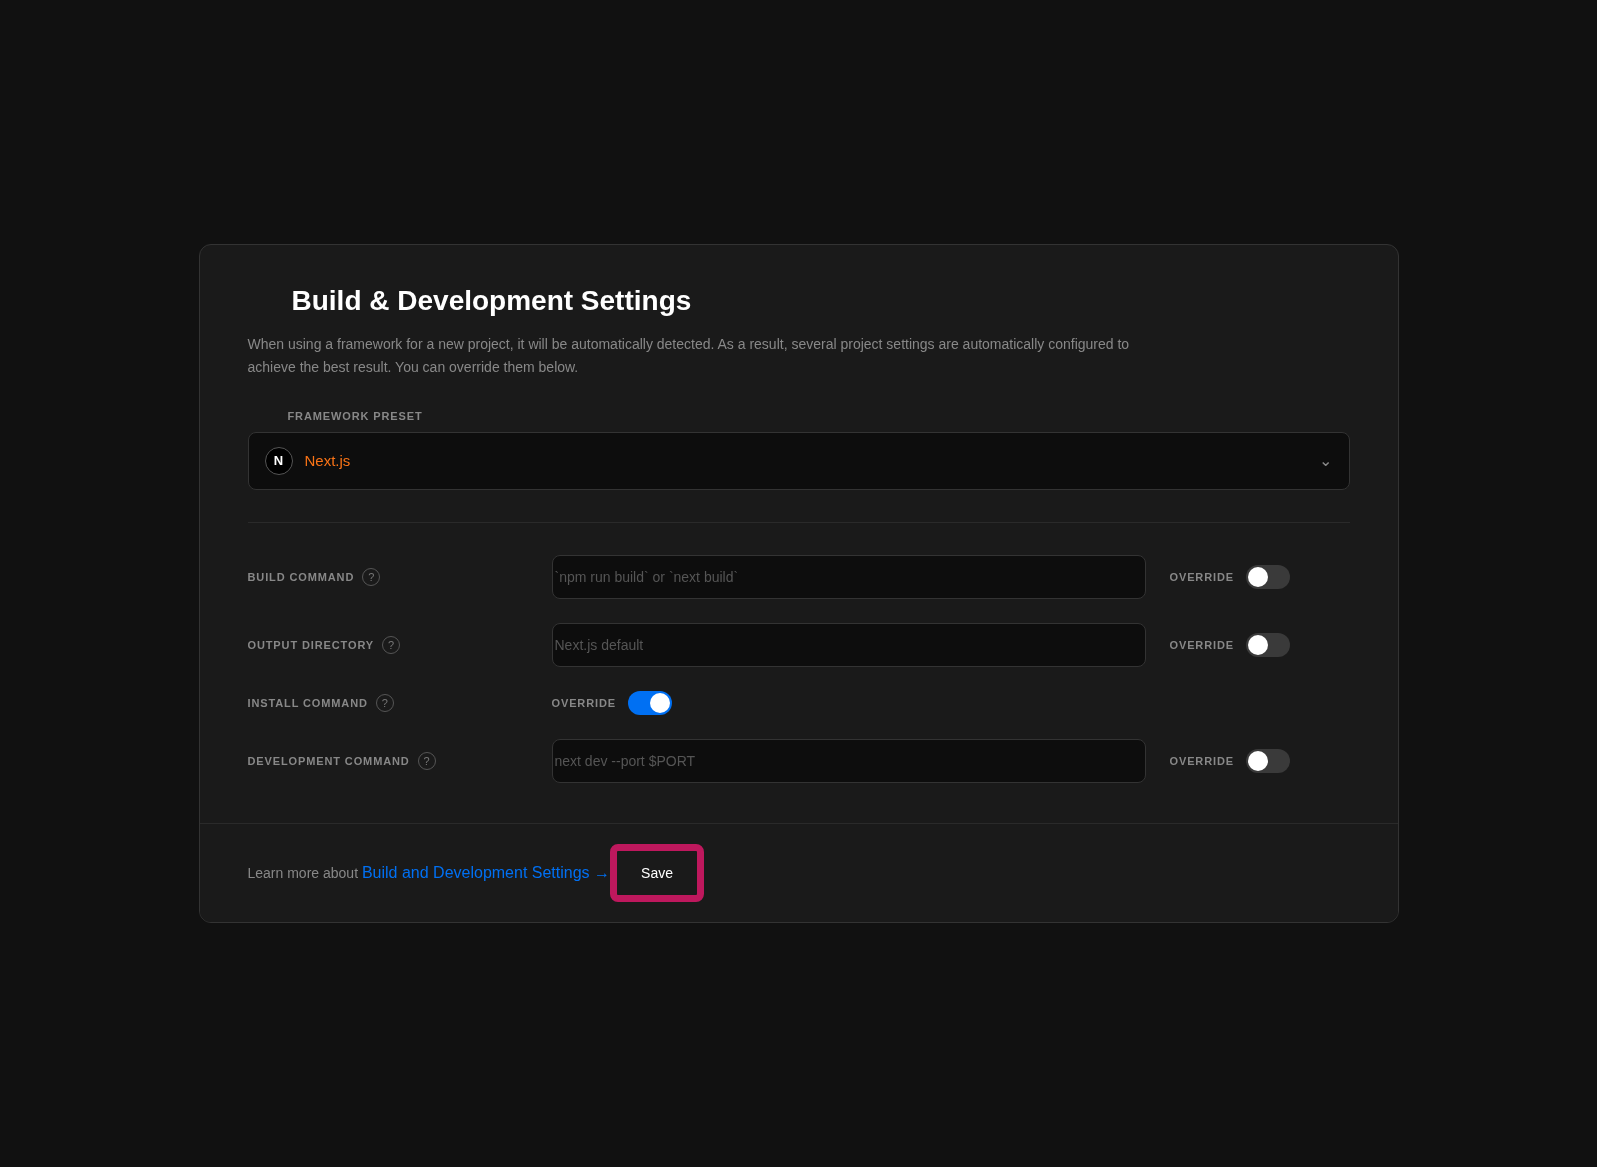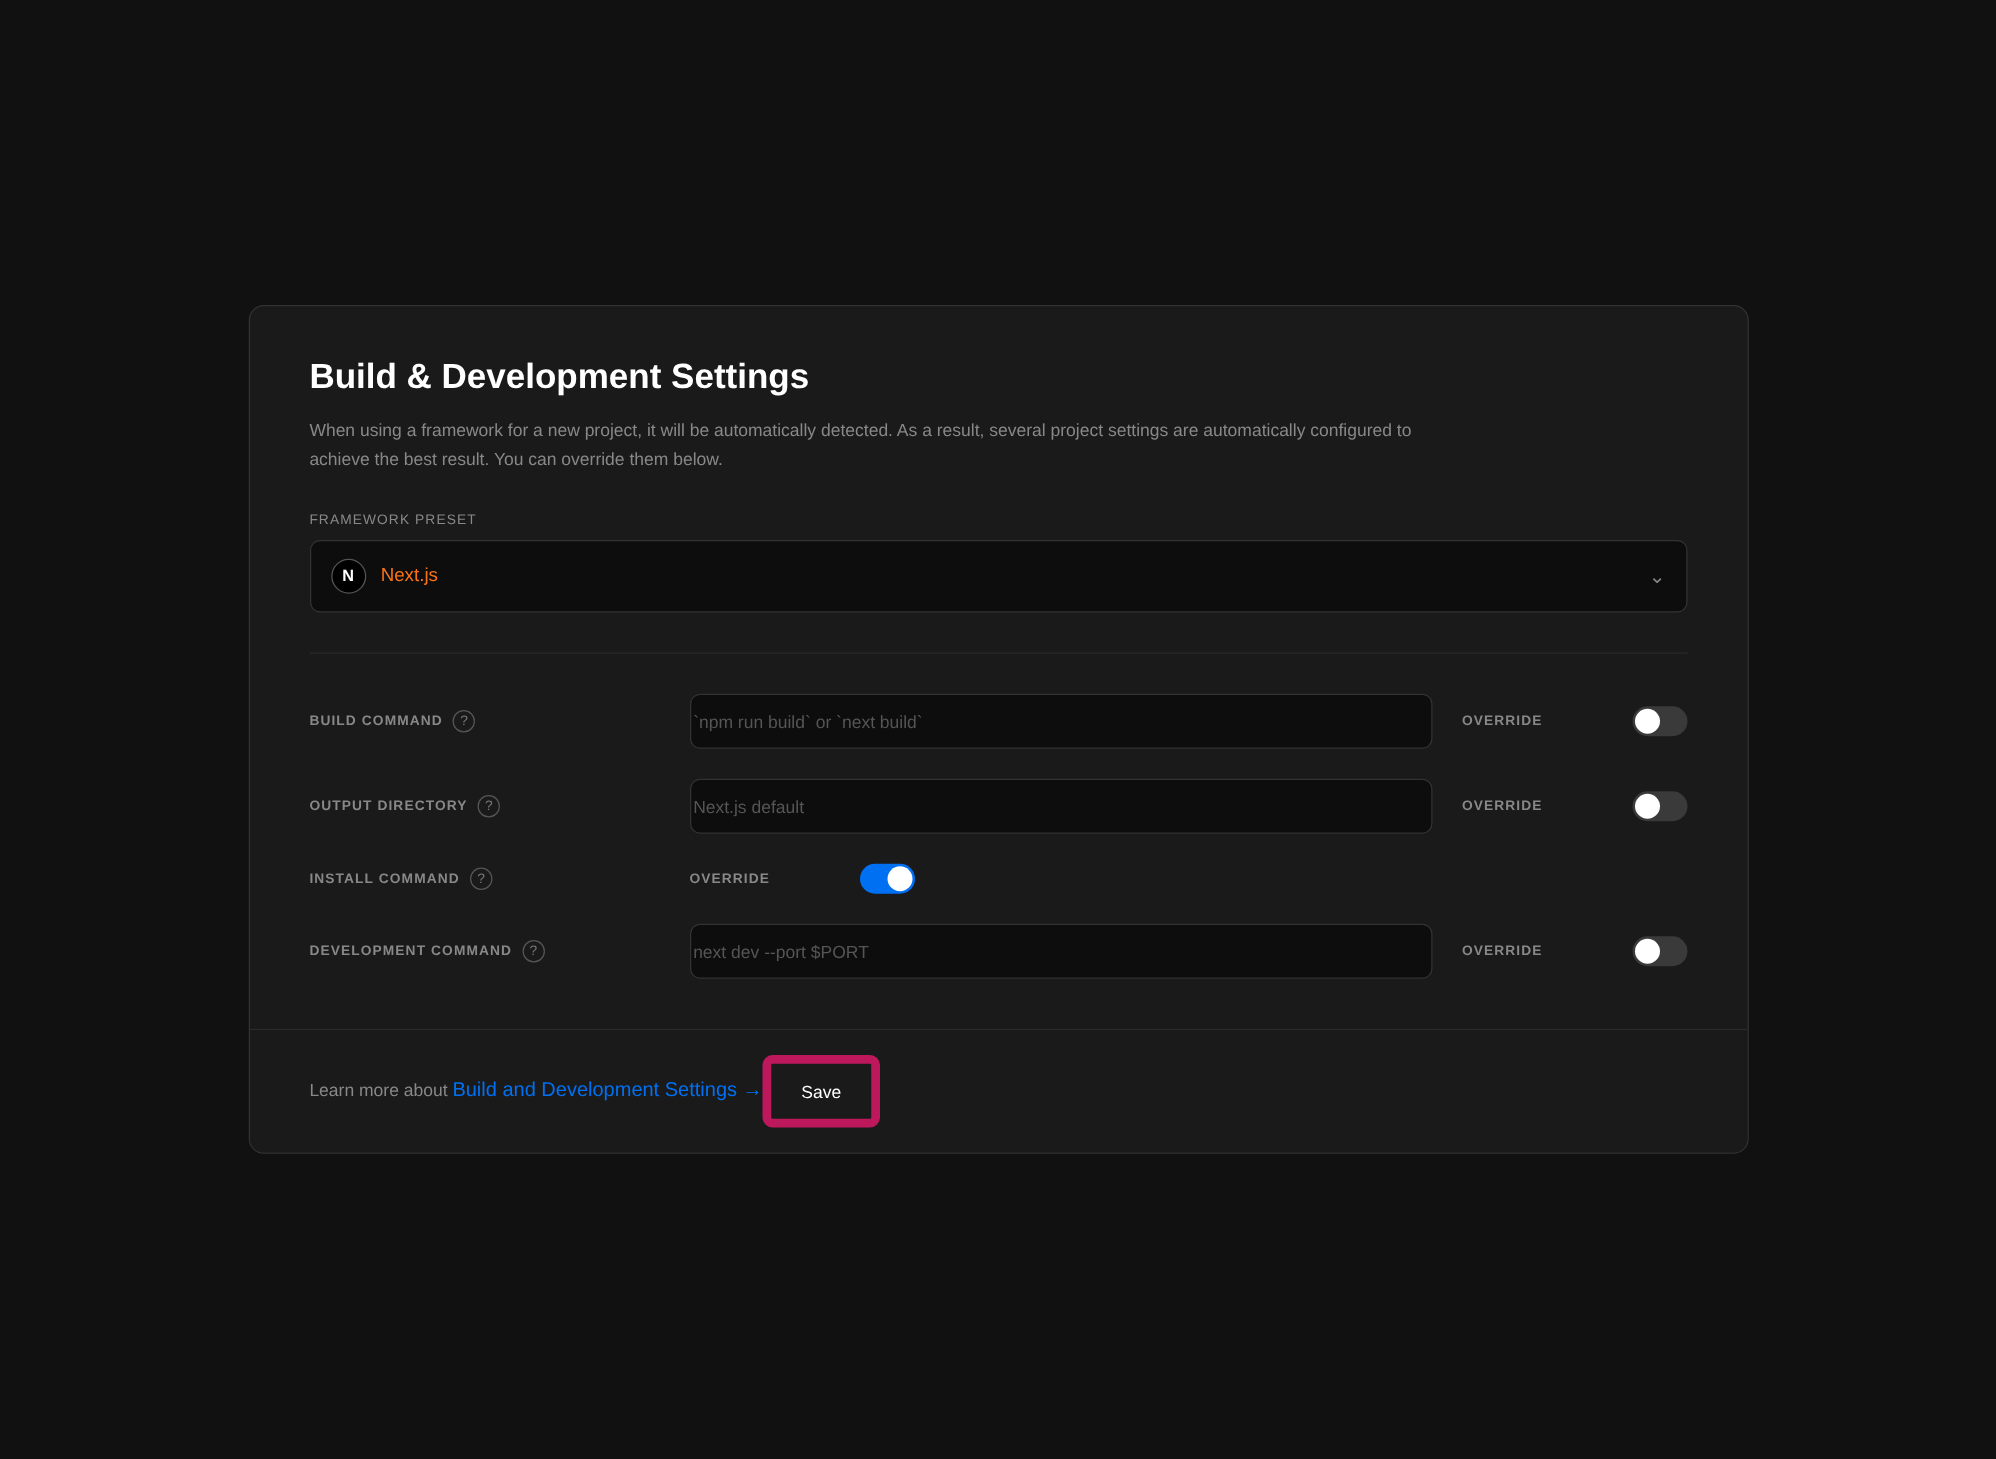--- a/index.html
+++ b/index.html
@@ -27,36 +27,38 @@
 
     .card-body {
       padding: 40px 48px;
     }
 
     .page-title {
       font-size: 28px;
       font-weight: 700;
       color: #ffffff;
       margin-bottom: 16px;
+      margin-left: 44px;
     }
 
     .page-description {
       font-size: 14px;
       color: #888888;
       line-height: 1.6;
       margin-bottom: 32px;
       max-width: 900px;
     }
 
     .field-label {
       font-size: 11px;
-      font-weight: 400;
+      font-weight: 700;
       color: #888888;
       letter-spacing: 0.08em;
       margin-bottom: 10px;
+      margin-left: 40px;
     }
 
     .framework-select {
       position: relative;
       width: 100%;
     }
 
     .framework-select-btn {
       width: 100%;
       background-color: #0d0d0d;
@@ -167,21 +169,21 @@
       border-color: #444444;
       color: #ffffff;
     }
 
     .override-group {
       display: flex;
       align-items: center;
       gap: 12px;
       width: 180px;
       flex-shrink: 0;
-      justify-content: space-between;
+      justify-content: flex-start;
     }
 
     .override-label {
       font-size: 11px;
       font-weight: 600;
       color: #888888;
       letter-spacing: 0.08em;
     }
 
     .toggle {

